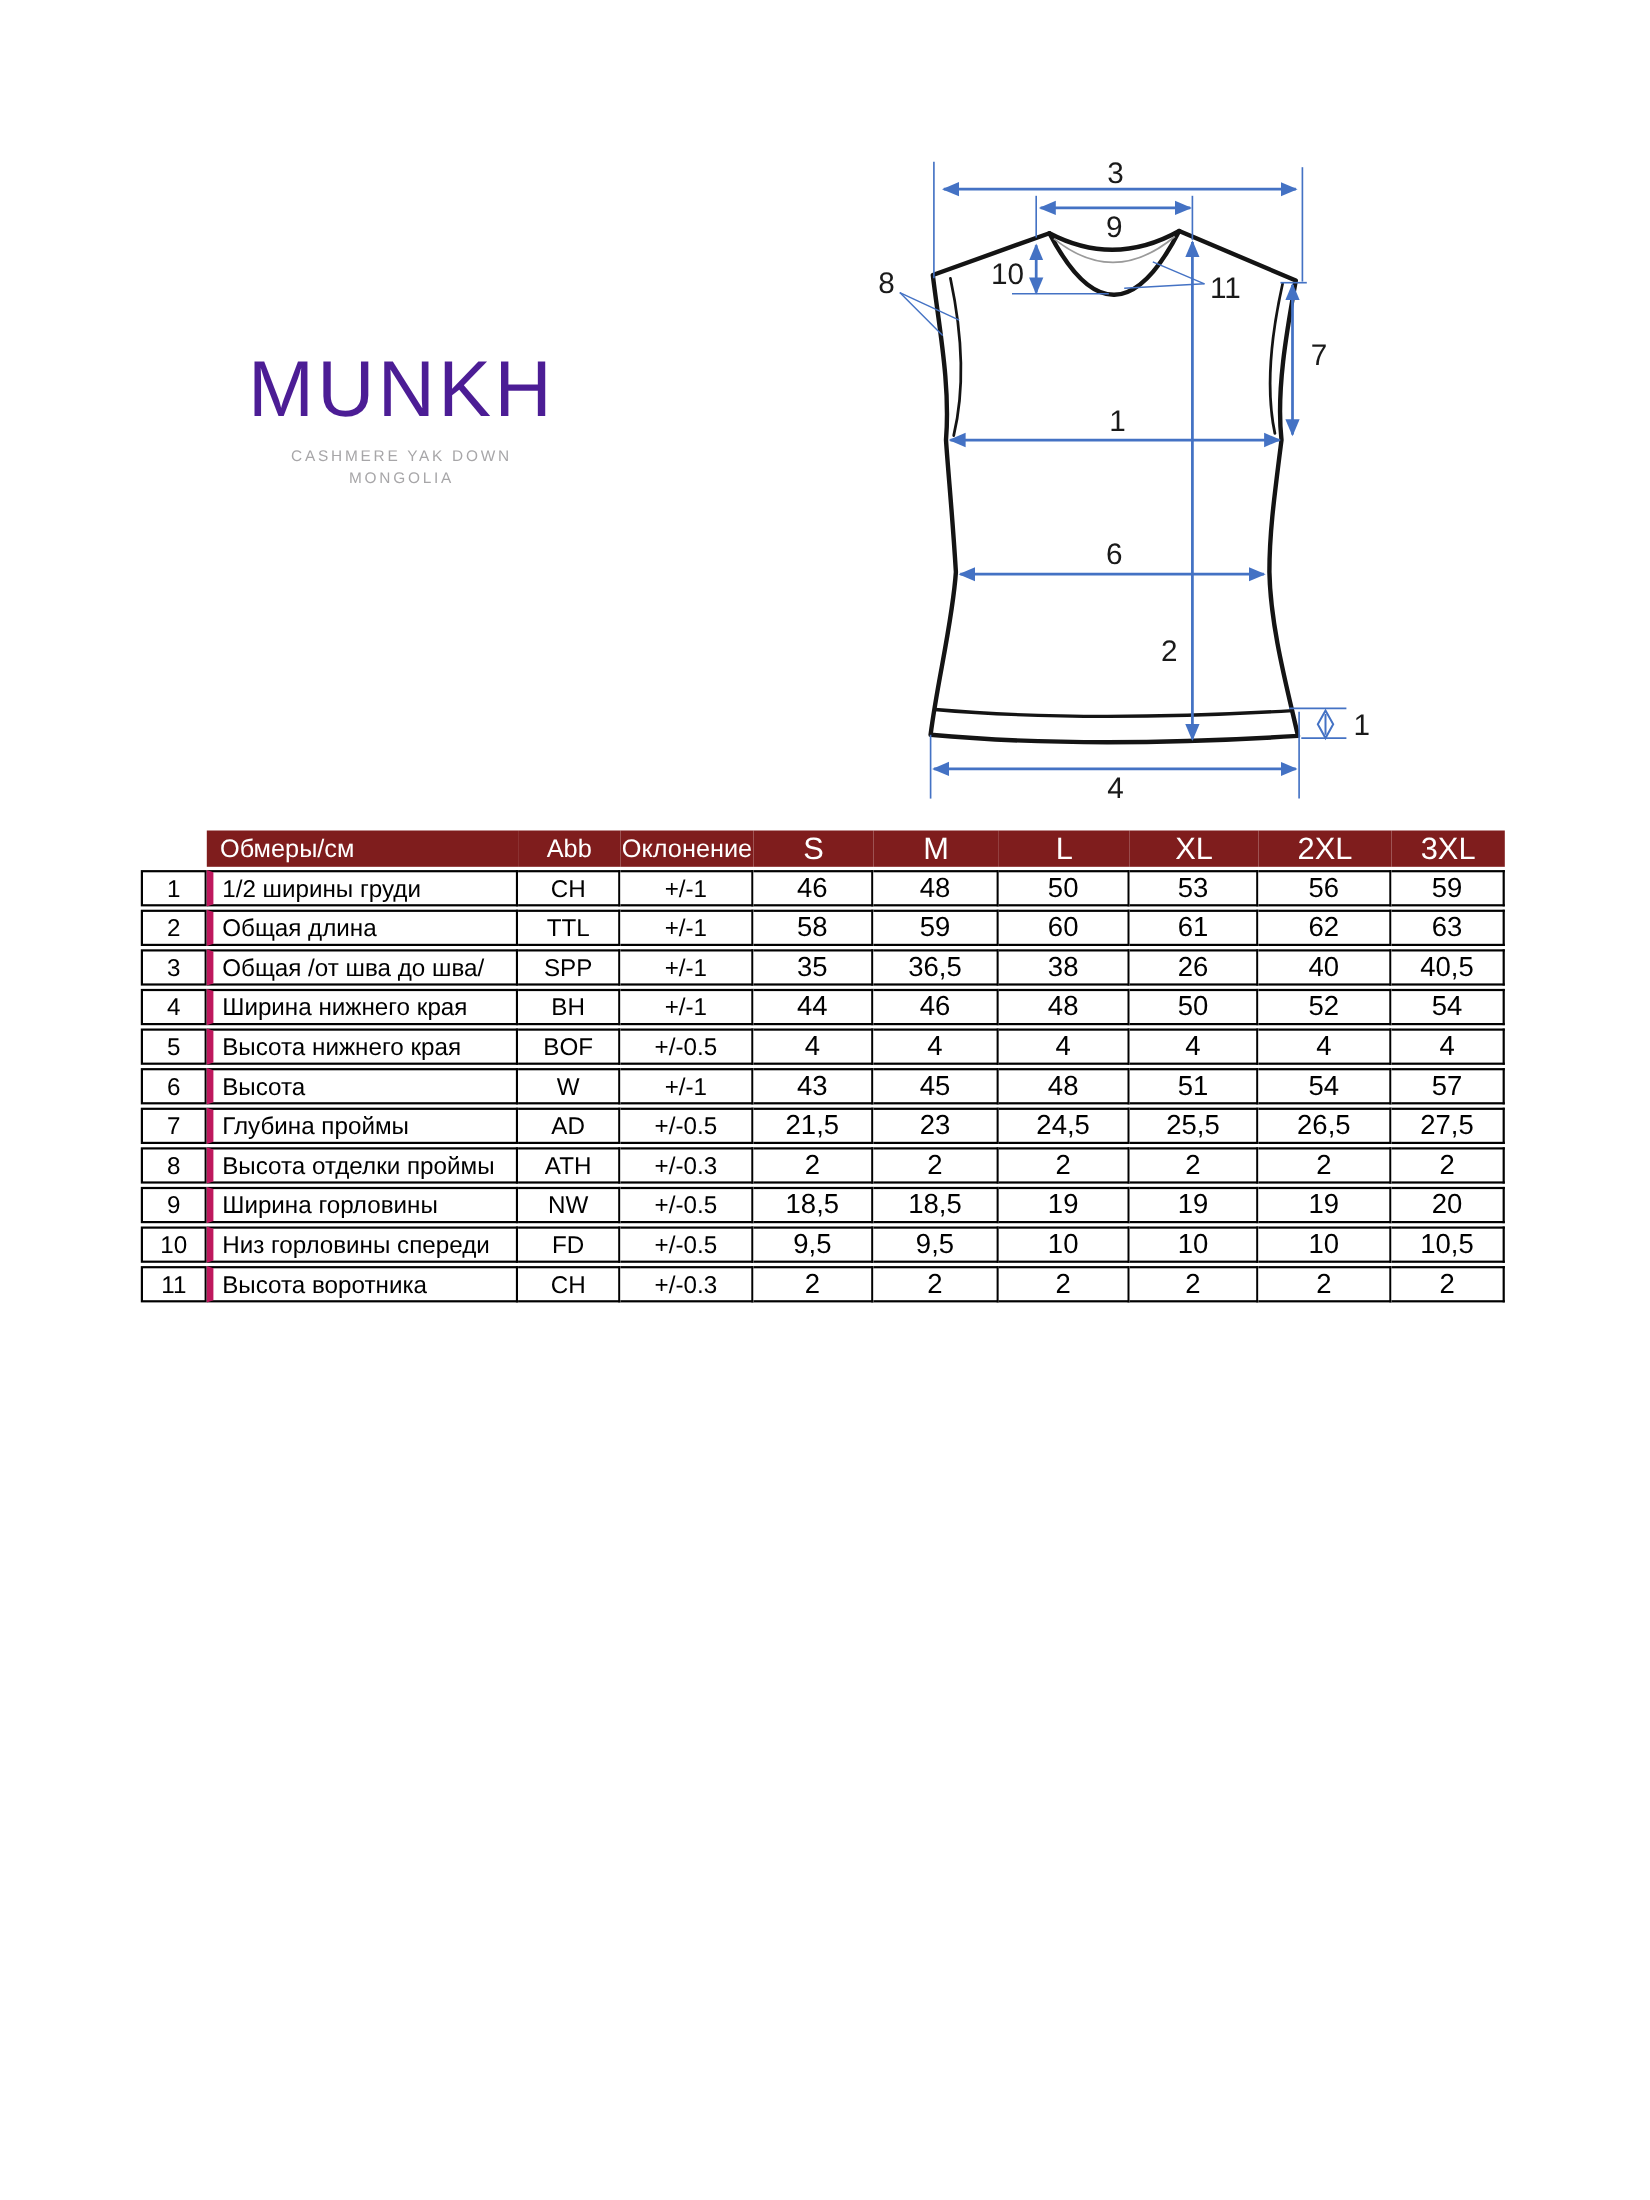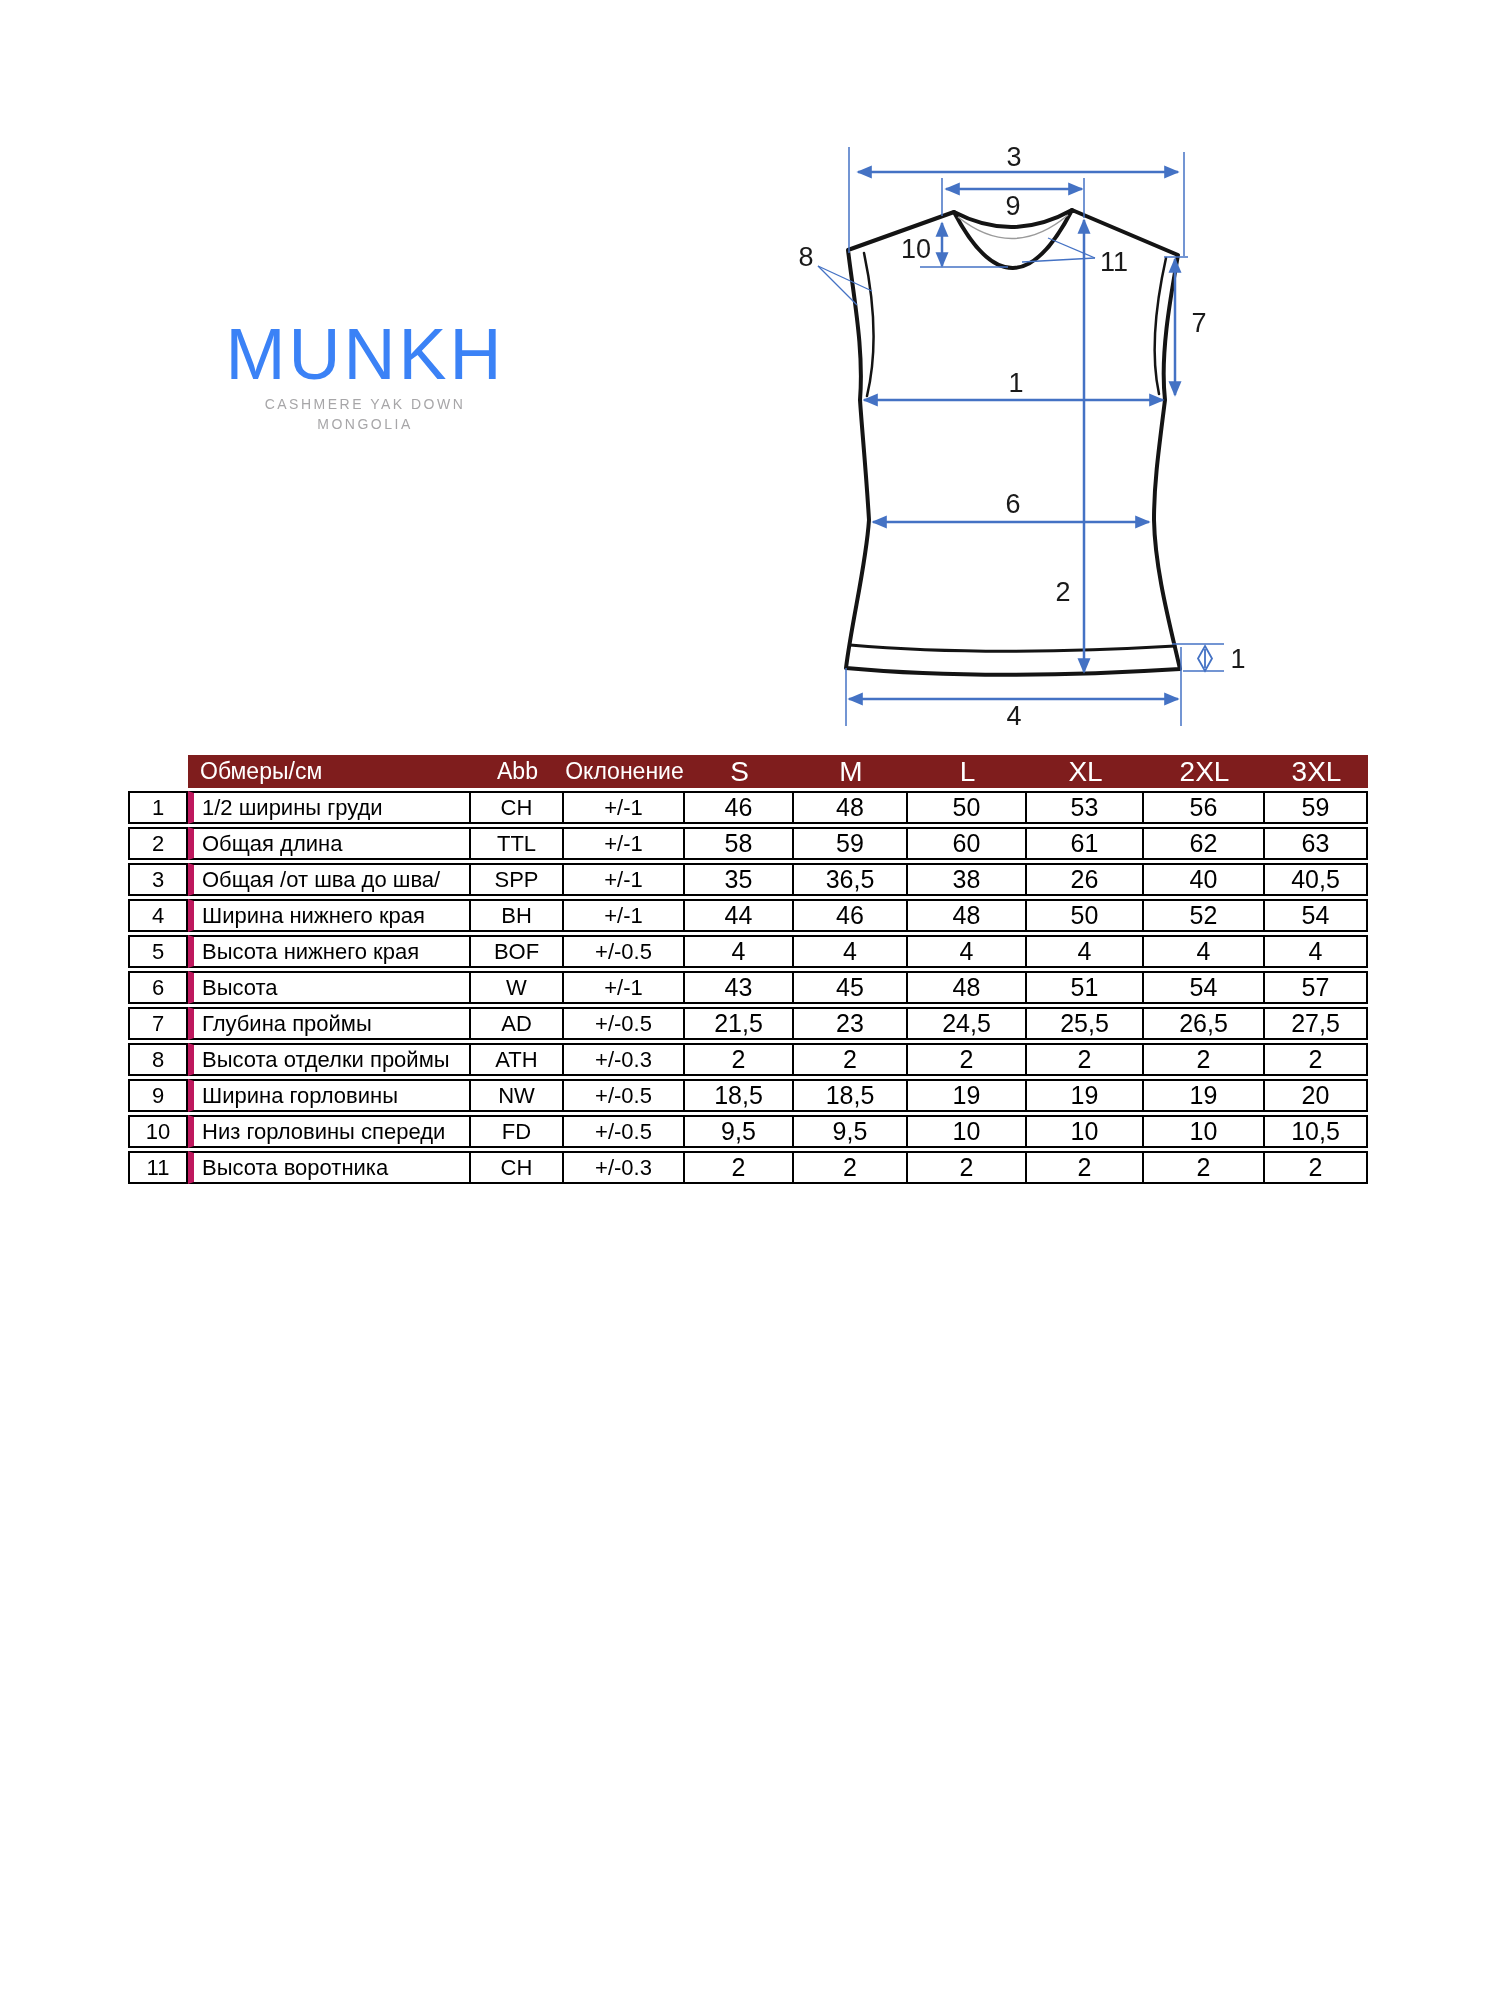--- a/index.html
+++ b/index.html
@@ -5,24 +5,24 @@
   html,body { margin:0; padding:0; background:#fff; }
   .page {
     position:relative; width:1500px; height:2000px; background:#ffffff;
     font-family:"Liberation Sans", sans-serif; overflow:hidden;
   }
 
   
   .brand { position:absolute; left:200px; top:318px; width:330px; text-align:center; }
   .brand-logo {
     font-size:72px; line-height:1; letter-spacing:3px; font-weight:400;
-    color:#3b82f6; white-space:nowrap;
+    color:#4c1d95; white-space:nowrap;
   }
   .brand-tagline {
-    margin-top:4px; font-size:14px; letter-spacing:2.5px; line-height:1.45;
+    margin-top:14px; font-size:14px; letter-spacing:2.5px; line-height:1.45;
     color:#a7a6a8; font-weight:400;
   }
 
   
   .diagram { position:absolute; left:780px; top:100px; }
   .g-outline { fill:#ffffff; stroke:#141414; stroke-width:4; stroke-linejoin:round; }
   .g-line4  { fill:none; stroke:#141414; stroke-width:4; stroke-linecap:round; }
   .g-line3  { fill:none; stroke:#141414; stroke-width:3; stroke-linecap:round; }
   .g-line25 { fill:none; stroke:#141414; stroke-width:2.5; stroke-linecap:round; }
   .g-gray   { fill:none; stroke:#9a9a9a; stroke-width:1.5; }

